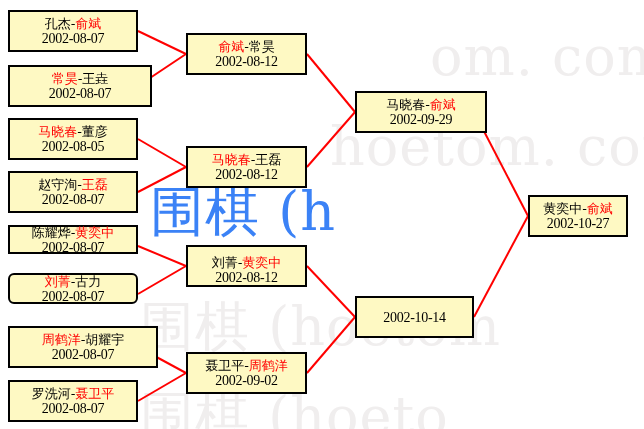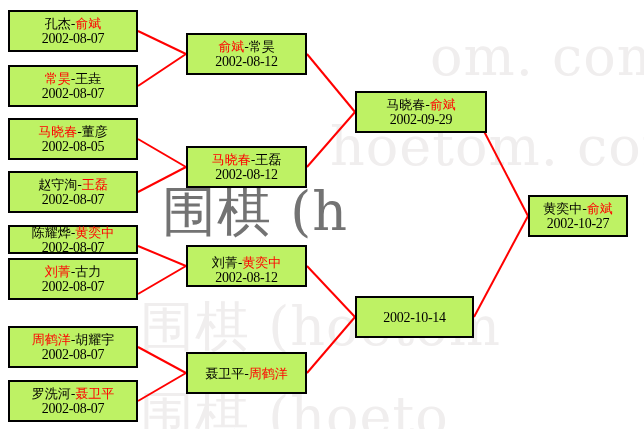--- a/index.html
+++ b/index.html
@@ -24,21 +24,21 @@
     letter-spacing:1px;
   }
 
   
   #links{position:absolute;left:0;top:0;width:644px;height:429px;z-index:1;pointer-events:none;}
 
   
   .node{
     position:absolute;
     box-sizing:border-box;
-    background:#bef264;
+    background:#fef9c3;
     border:2px solid #000000;
     z-index:2;
     display:flex;
     flex-direction:column;
     align-items:center;
     justify-content:center;
     padding:0;
   }
   .match{
     font-size:13px;
@@ -59,21 +59,21 @@
   }
 </style>
 </head>
 <body>
 
 <div id="stage">
 
   <div class="wm-layer" id="wm-layer">
       <div class="wm" style="left: 430px; top: 30px; font-size: 54px; color: rgb(240, 238, 238);">om. com)</div>
       <div class="wm" style="left: 330px; top: 120px; font-size: 54px; color: rgb(240, 238, 238);">hoetom. com)</div>
-      <div class="wm" style="left: 150px; top: 185px; font-size: 54px; color: #737373; margin-left: 12px;">围棋 (h</div>
+      <div class="wm" style="left: 150px; top: 185px; font-size: 54px; color: #3b82f6;">围棋 (h</div>
       <div class="wm" style="left: 140px; top: 300px; font-size: 54px; color: rgb(240, 238, 238);">围棋 (hoetom</div>
       <div class="wm" style="left: 140px; top: 390px; font-size: 54px; color: rgb(240, 238, 238);">围棋 (hoeto</div>
     </div>
 
   <svg id="links" width="644" height="429" viewBox="0 0 644 429">
       <line x1="138" y1="31" x2="186" y2="54" stroke="#ff0000" stroke-width="2"></line>
       <line x1="138" y1="86" x2="186" y2="54" stroke="#ff0000" stroke-width="2"></line>
       <line x1="138" y1="139" x2="186" y2="167" stroke="#ff0000" stroke-width="2"></line>
       <line x1="138" y1="192" x2="186" y2="167" stroke="#ff0000" stroke-width="2"></line>
       <line x1="138" y1="246" x2="186" y2="266" stroke="#ff0000" stroke-width="2"></line>
@@ -86,41 +86,41 @@
       <line x1="307" y1="373" x2="355" y2="317" stroke="#ff0000" stroke-width="2"></line>
       <line x1="474" y1="112" x2="528" y2="216" stroke="#ff0000" stroke-width="2"></line>
       <line x1="474" y1="317" x2="528" y2="216" stroke="#ff0000" stroke-width="2"></line>
     </svg>
 
   <div id="nodes">
       <div class="node" style="left: 8px; top: 10px; width: 130px; height: 42px; border-color: rgb(0, 0, 0);">
         <div class="match"><span class="">孔杰</span><span class="sep">-</span><span class="win">俞斌</span></div>
         <div class="date">2002-08-07</div>
       </div>
-      <div class="node" style="left: 8px; top: 65px; width: 130px; height: 42px; border-color: rgb(0, 0, 0);">
+      <div class="node" style="left: 8px; top: 65px; width: 144px; height: 42px; border-color: rgb(0, 0, 0);">
         <div class="match"><span class="win">常昊</span><span class="sep">-</span><span class="">王垚</span></div>
         <div class="date">2002-08-07</div>
       </div>
       <div class="node" style="left: 8px; top: 118px; width: 130px; height: 42px; border-color: rgb(0, 0, 0);">
         <div class="match"><span class="win">马晓春</span><span class="sep">-</span><span class="">董彦</span></div>
         <div class="date">2002-08-05</div>
       </div>
       <div class="node" style="left: 8px; top: 171px; width: 130px; height: 42px; border-color: rgb(0, 0, 0);">
         <div class="match"><span class="">赵守洵</span><span class="sep">-</span><span class="win">王磊</span></div>
         <div class="date">2002-08-07</div>
       </div>
       <div class="node" style="left: 8px; top: 225px; width: 130px; height: 29px; border-color: rgb(0, 0, 0);">
         <div class="match"><span class="">陈耀烨</span><span class="sep">-</span><span class="win">黄奕中</span></div>
         <div class="date">2002-08-07</div>
       </div>
-      <div class="node" style="left: 8px; top: 258px; width: 130px; height: 42px; border-color: rgb(0, 0, 0);">
+      <div class="node" style="left: 8px; top: 273px; width: 130px; height: 31px; border-color: rgb(0, 0, 0); border-radius: 6px;">
         <div class="match"><span class="win">刘菁</span><span class="sep">-</span><span class="">古力</span></div>
         <div class="date">2002-08-07</div>
       </div>
-      <div class="node" style="left: 8px; top: 326px; width: 130px; height: 42px; border-color: rgb(0, 0, 0);">
+      <div class="node" style="left: 8px; top: 326px; width: 150px; height: 42px; border-color: rgb(0, 0, 0);">
         <div class="match"><span class="win">周鹤洋</span><span class="sep">-</span><span class="">胡耀宇</span></div>
         <div class="date">2002-08-07</div>
       </div>
       <div class="node" style="left: 8px; top: 380px; width: 130px; height: 42px; border-color: rgb(0, 0, 0);">
         <div class="match"><span class="">罗洗河</span><span class="sep">-</span><span class="win">聂卫平</span></div>
         <div class="date">2002-08-07</div>
       </div>
       <div class="node" style="left: 186px; top: 33px; width: 121px; height: 42px; border-color: rgb(0, 0, 0);">
         <div class="match"><span class="win">俞斌</span><span class="sep">-</span><span class="">常昊</span></div>
         <div class="date">2002-08-12</div>
@@ -128,20 +128,21 @@
       <div class="node" style="left: 186px; top: 146px; width: 121px; height: 42px; border-color: rgb(0, 0, 0);">
         <div class="match"><span class="win">马晓春</span><span class="sep">-</span><span class="">王磊</span></div>
         <div class="date">2002-08-12</div>
       </div>
       <div class="node" style="left: 186px; top: 245px; width: 121px; height: 42px; border-color: rgb(0, 0, 0); justify-content: flex-end;">
         <div class="match"><span class="">刘菁</span><span class="sep">-</span><span class="win">黄奕中</span></div>
         <div class="date">2002-08-12</div>
       </div>
       <div class="node" style="left: 186px; top: 352px; width: 121px; height: 42px; border-color: rgb(0, 0, 0);">
         <div class="match"><span class="">聂卫平</span><span class="sep">-</span><span class="win">周鹤洋</span></div>
+        <div class="date">2002-09-02</div>
       </div>
       <div class="node" style="left: 355px; top: 91px; width: 132px; height: 42px; border-color: rgb(0, 0, 0);">
         <div class="match"><span class="">马晓春</span><span class="sep">-</span><span class="win">俞斌</span></div>
         <div class="date">2002-09-29</div>
       </div>
       <div class="node" style="left: 355px; top: 296px; width: 119px; height: 42px; border-color: rgb(0, 0, 0);">
         <div class="date">2002-10-14</div>
       </div>
       <div class="node" style="left: 528px; top: 195px; width: 100px; height: 42px; border-color: rgb(0, 0, 0);">
         <div class="match"><span class="">黄奕中</span><span class="sep">-</span><span class="win">俞斌</span></div>

